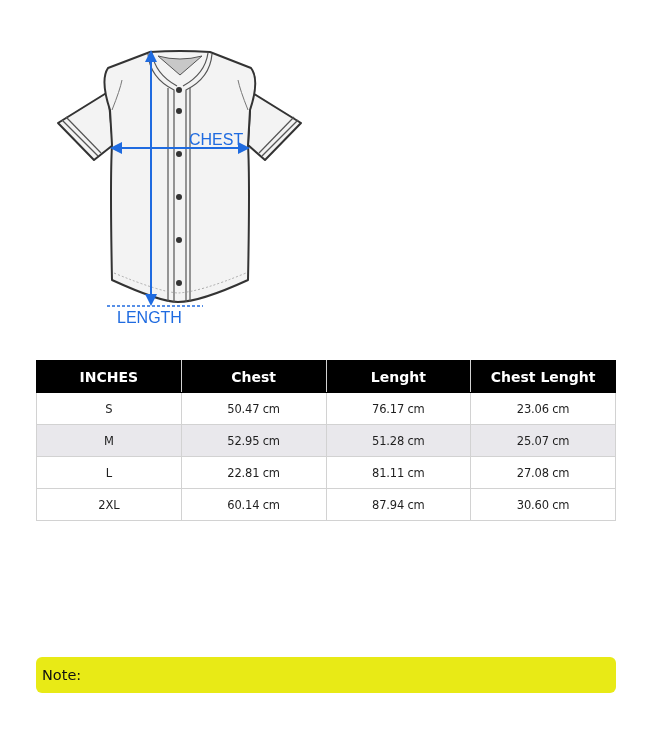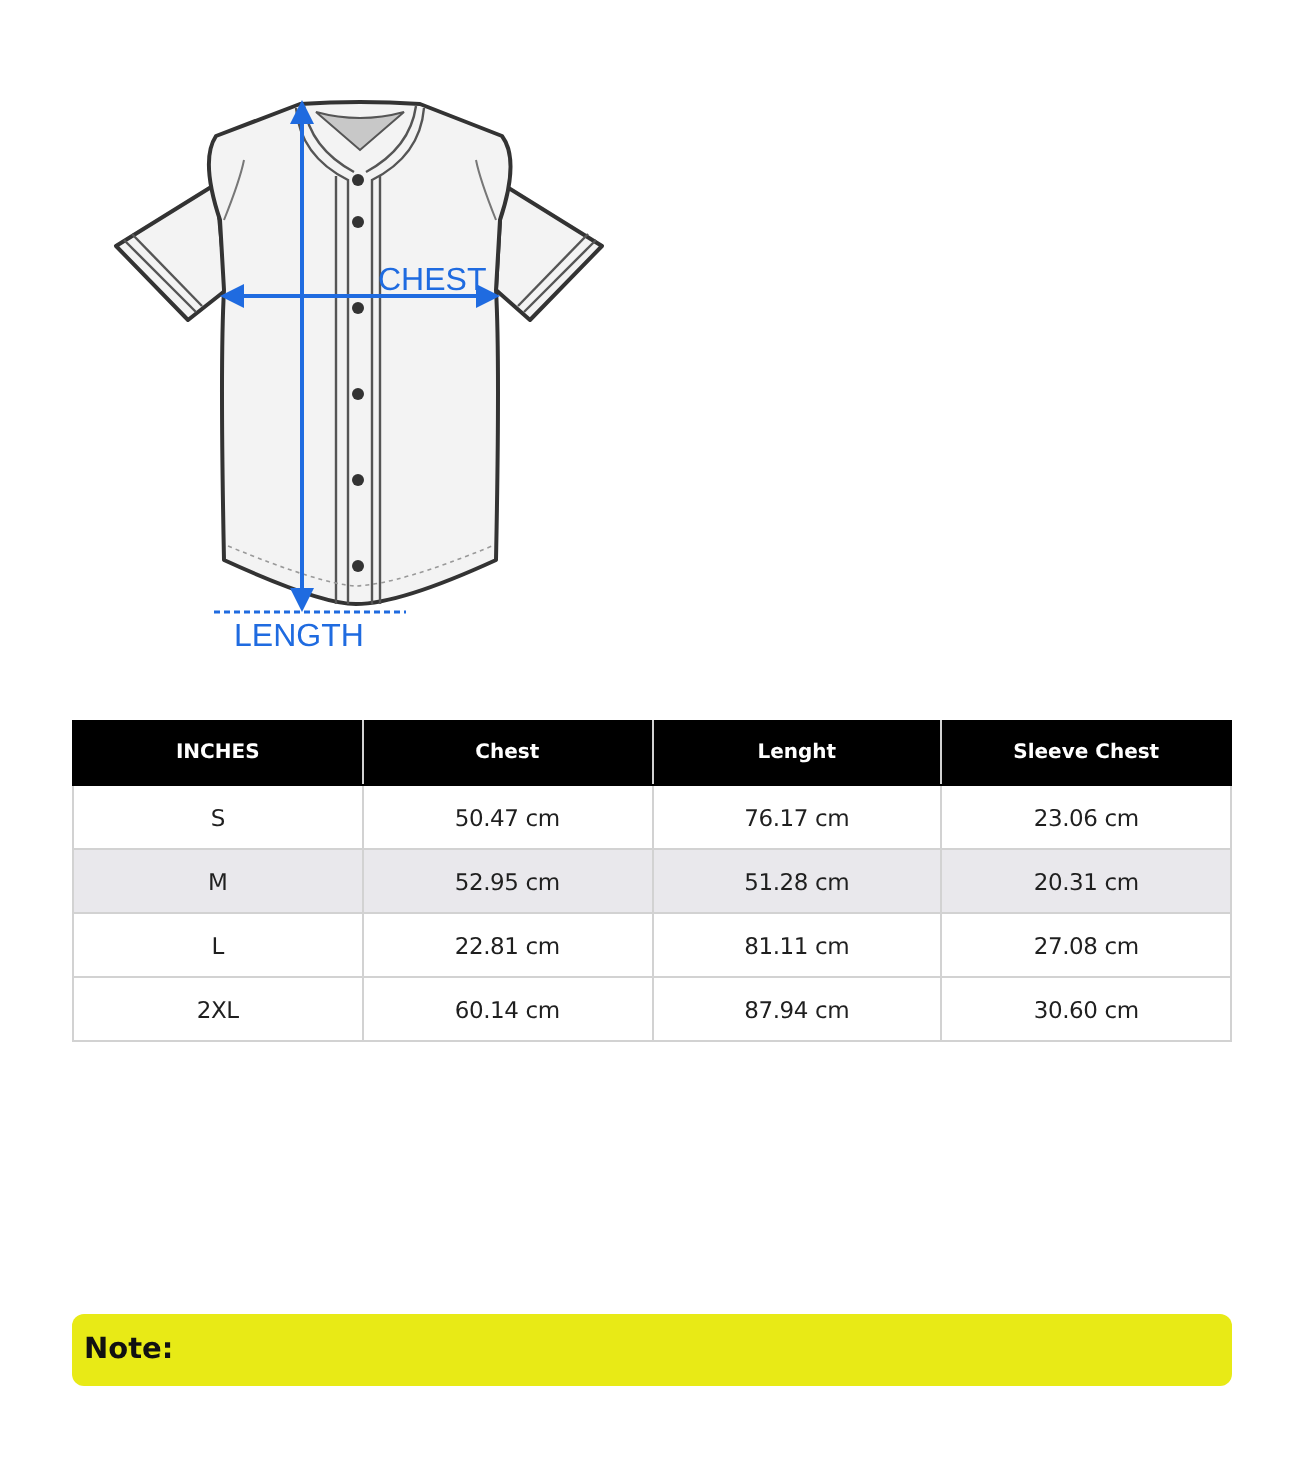--- a/index.html
+++ b/index.html
@@ -16,34 +16,34 @@
       position: absolute; left: 36px; top: 360px; width: 580px;
       border-collapse: collapse; table-layout: fixed;
     }
     .size-table th, .size-table td {
       border: 1px solid #d2d2d2;
       text-align: center; vertical-align: middle;
       padding: 0; height: 31px;
     }
     .size-table th {
       background: #000000; color: #ffffff;
-      font-size: 10px; font-weight: bold;
+      font-size: 14px; font-weight: bold;
       border-color: #000000;
       border-right: 1px solid #d2d2d2;
     }
     .size-table th:last-child { border-right-color: #000; }
     .size-table td { font-size: 11.5px; color: #1f1f1f; letter-spacing: -0.2px; }
     .size-table tr.alt td { background: #e9e8ec; }
     .note-box {
       position: absolute; left: 36px; top: 657px; width: 580px; height: 36px;
       background: #e8ea16; border-radius: 6px;
       display: flex; align-items: center; box-sizing: border-box; padding-left: 6px;
       font-size: 14.5px; color: #111;
     }
-    .note-box .note-label { font-weight: bold; margin-right: 4px; }
+    .note-box .note-label { font-weight: normal; margin-right: 4px; }
   </style>
 </head>
 <body>
 
 <div class="jersey-figure">
   <svg width="260" height="290" viewBox="0 0 260 290" xmlns="http://www.w3.org/2000/svg">
 
     <g stroke="#333" stroke-width="2" fill="#f3f3f3" stroke-linejoin="round">
 
       <path d="M58 52 L8 83 L44 120 L63 105 Z"></path>
@@ -100,35 +100,35 @@
     <text x="67" y="283" fill="#1f6be0" font-family="Liberation Sans, sans-serif" font-size="16">LENGTH</text>
   </svg>
 </div>
 
 <table class="size-table">
   <thead>
     <tr>
       <th>INCHES</th>
       <th>Chest</th>
       <th>Lenght</th>
-      <th>Sleeve Chest</th>
+      <th>Chest Lenght</th>
     </tr>
   </thead>
   <tbody>
     <tr>
       <td>S</td>
       <td>50.47 cm</td>
       <td>76.17 cm</td>
       <td>23.06 cm</td>
     </tr>
     <tr class="alt">
       <td>M</td>
       <td>52.95 cm</td>
       <td>51.28 cm</td>
-      <td>20.31 cm</td>
+      <td>25.07 cm</td>
     </tr>
     <tr>
       <td>L</td>
       <td>22.81 cm</td>
       <td>81.11 cm</td>
       <td>27.08 cm</td>
     </tr>
     <tr>
       <td>2XL</td>
       <td>60.14 cm</td>

